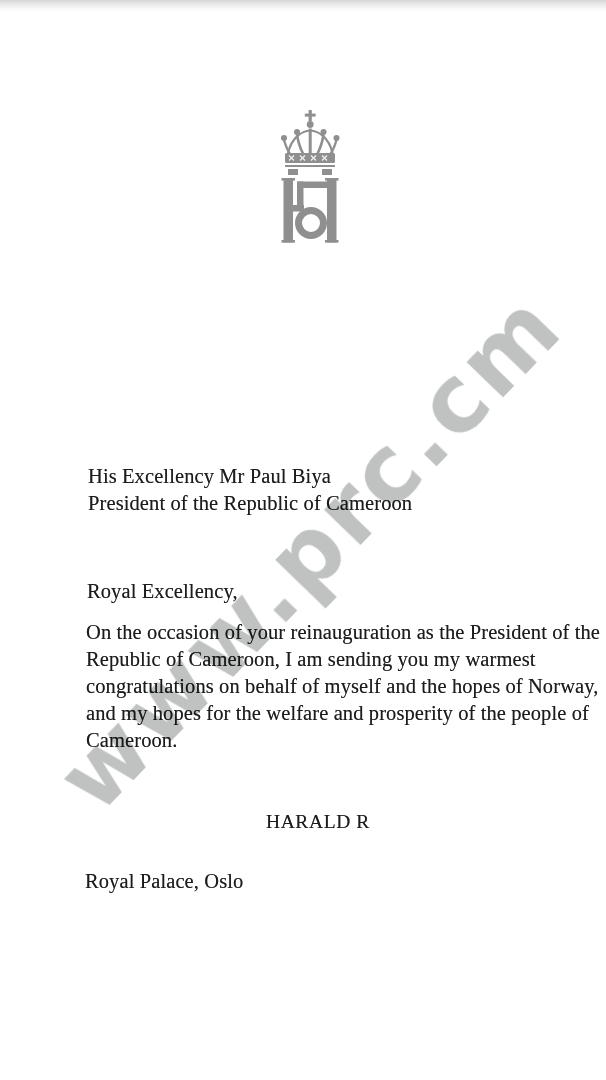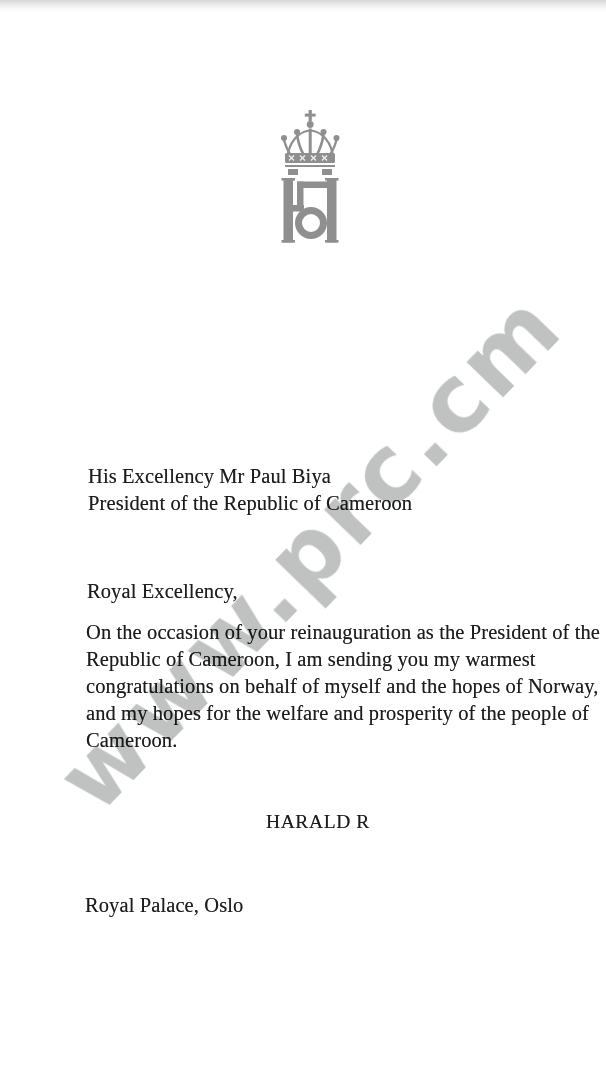--- a/index.html
+++ b/index.html
@@ -37,21 +37,21 @@
   }
   .recipient { left: 88px; top: 463px; }
   .salutation { left: 87px; top: 578px; }
   .body-par { left: 86px; top: 619px; }
   .signature {
     left: 266px; top: 808px;
     font-size: 19.5px;
     letter-spacing: 0.6px;
     text-align: right;
   }
-  .place-date { left: 85px; top: 892px; }
+  .place-date { left: 85px; top: 868px; }
   .line { display: block; }
   .watermark-anchor {
     position: absolute;
     left: 310px; top: 552px;
     width: 0; height: 0;
     pointer-events: none;
   }
   .watermark-text {
     position: absolute;
     transform: translate(-50%, -50%) rotate(-46deg);

